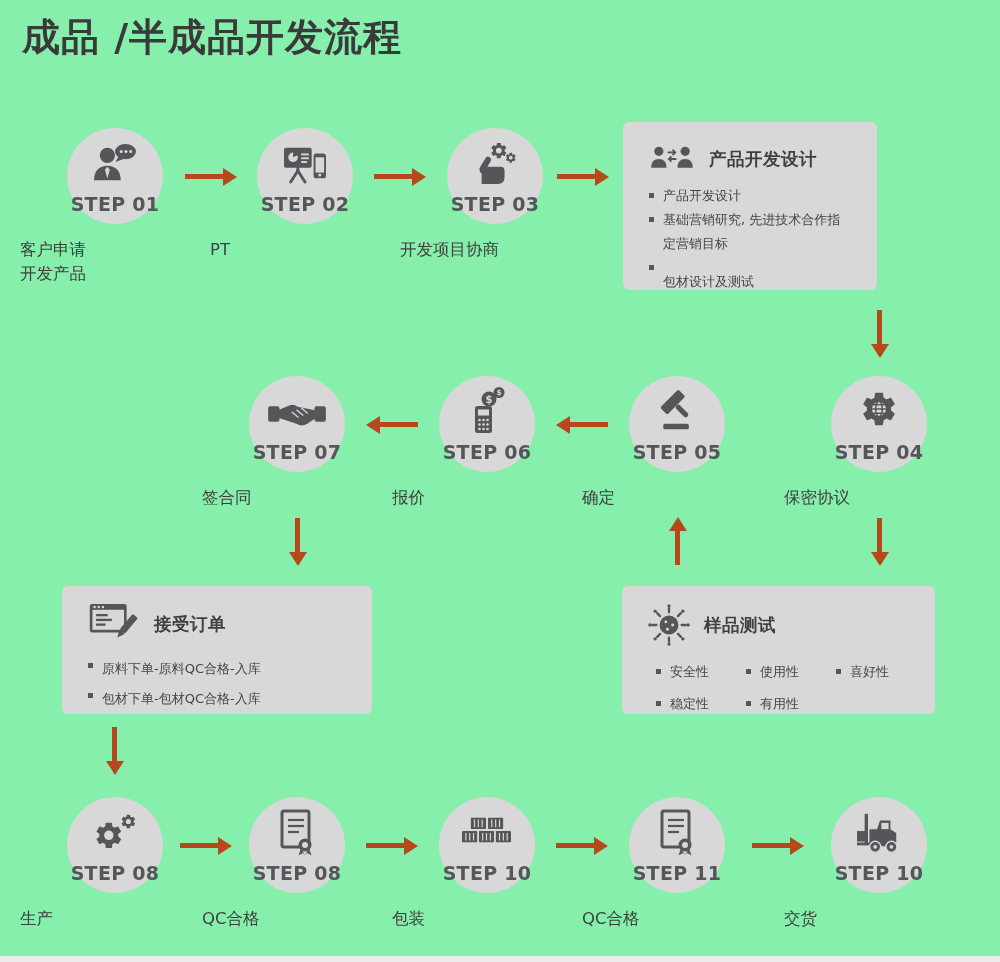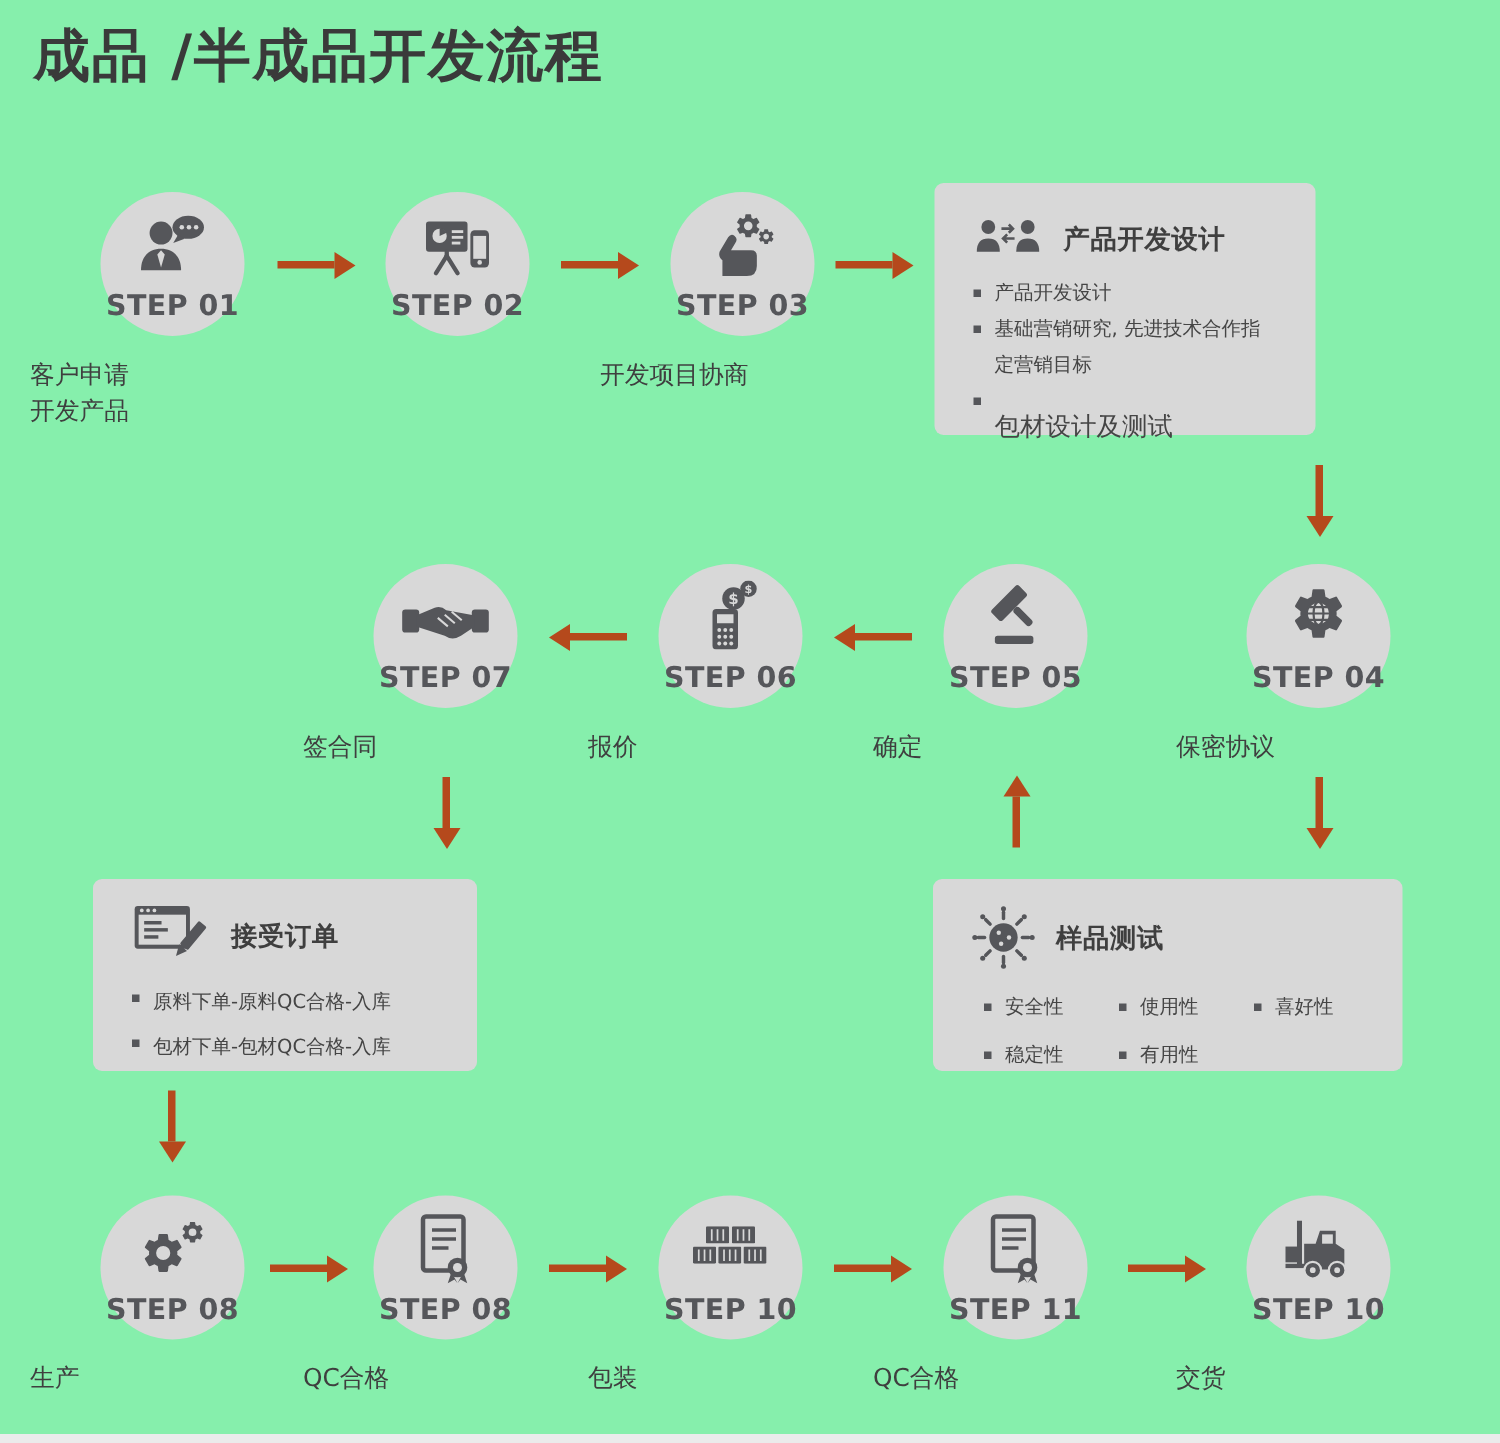--- a/index.html
+++ b/index.html
@@ -30,21 +30,21 @@
   .arrow.left::after{content:"";position:absolute;right:100%;top:50%;transform:translateY(-50%);border-right:14px solid var(--arrow);border-top:9px solid transparent;border-bottom:9px solid transparent;}
   .arrow.down::after{content:"";position:absolute;top:100%;left:50%;transform:translateX(-50%);border-top:14px solid var(--arrow);border-left:9px solid transparent;border-right:9px solid transparent;}
   .arrow.up::after{content:"";position:absolute;bottom:100%;left:50%;transform:translateX(-50%);border-bottom:14px solid var(--arrow);border-left:9px solid transparent;border-right:9px solid transparent;}
 
   .info-box{position:absolute;background:var(--shape_bg);border-radius:6px;padding:22px 26px 16px 26px;}
   .box-header{display:flex;align-items:center;gap:14px;color:var(--icon);}
   .box-title{font-size:17.5px;font-weight:bold;color:var(--text);letter-spacing:.5px;}
   .box-bullets{margin-top:10px;}
   .bullet{display:flex;align-items:flex-start;gap:9px;font-size:13px;color:var(--bullet);line-height:1.85;}
   .bm{flex:0 0 auto;width:5px;height:5px;background:var(--icon);margin-top:9px;}
-  .bullet-extra{padding-left:14px;font-size:17px;color:var(--bullet);line-height:1.85;}
+  .bullet-extra{padding-left:14px;font-size:13px;color:var(--bullet);line-height:1.85;}
   .order-bullets .bullet{line-height:2.3;}
   .sample-grid{display:grid;grid-template-columns:90px 90px auto;row-gap:8px;margin-top:14px;padding-left:8px;}
   .bottom-divider{position:absolute;left:0;right:0;bottom:0;height:6px;background:#ebebeb;}
 </style>
 </head>
 <body>
 
 <svg width="0" height="0" style="position:absolute" aria-hidden="true">
   <defs>
     <symbol id="i-gear" viewBox="0 0 24 24">
@@ -275,20 +275,21 @@
 
   <div class="arrow h right" style="left:185px;top:174px;"></div>
 
   <div class="step" style="left:257px;top:128px;">
     <div class="circle">
       <svg class="icon" style="top:14px;width:46px;height:42px;">
           <use href="#i-presentation"></use>
         </svg>
       <div class="step-label">STEP 02</div>
     </div>
+    <div class="caption">PT</div>
   </div>
 
   <div class="arrow h right" style="left:374px;top:174px;"></div>
 
   <div class="step" style="left:447px;top:128px;">
     <div class="circle">
       <svg class="icon" style="top:13px;width:46px;height:44px;">
           <use href="#i-hand-gears"></use>
         </svg>
       <div class="step-label">STEP 03</div>
@@ -364,21 +365,21 @@
         </svg>
       <div class="step-label">STEP 04</div>
     </div>
     <div class="caption">保密协议</div>
   </div>
 
   <div class="arrow v down" style="left:295px;top:518px;"></div>
   <div class="arrow v up" style="left:675px;top:531px;"></div>
   <div class="arrow v down" style="left:877px;top:518px;"></div>
 
-  <div class="info-box" style="left:62px;top:586px;width:256px;height:128px;padding-top:18px;">
+  <div class="info-box" style="left:62px;top:586px;width:310px;height:128px;padding-top:18px;">
     <div class="box-header">
       <svg style="width:52px;height:40px;">
           <use href="#i-order-window"></use>
         </svg>
       <span class="box-title">接受订单</span>
     </div>
     <div class="box-bullets order-bullets">
       <div class="bullet">
           <span class="bm"></span>
           <span>原料下单-原料QC合格-入库</span>

